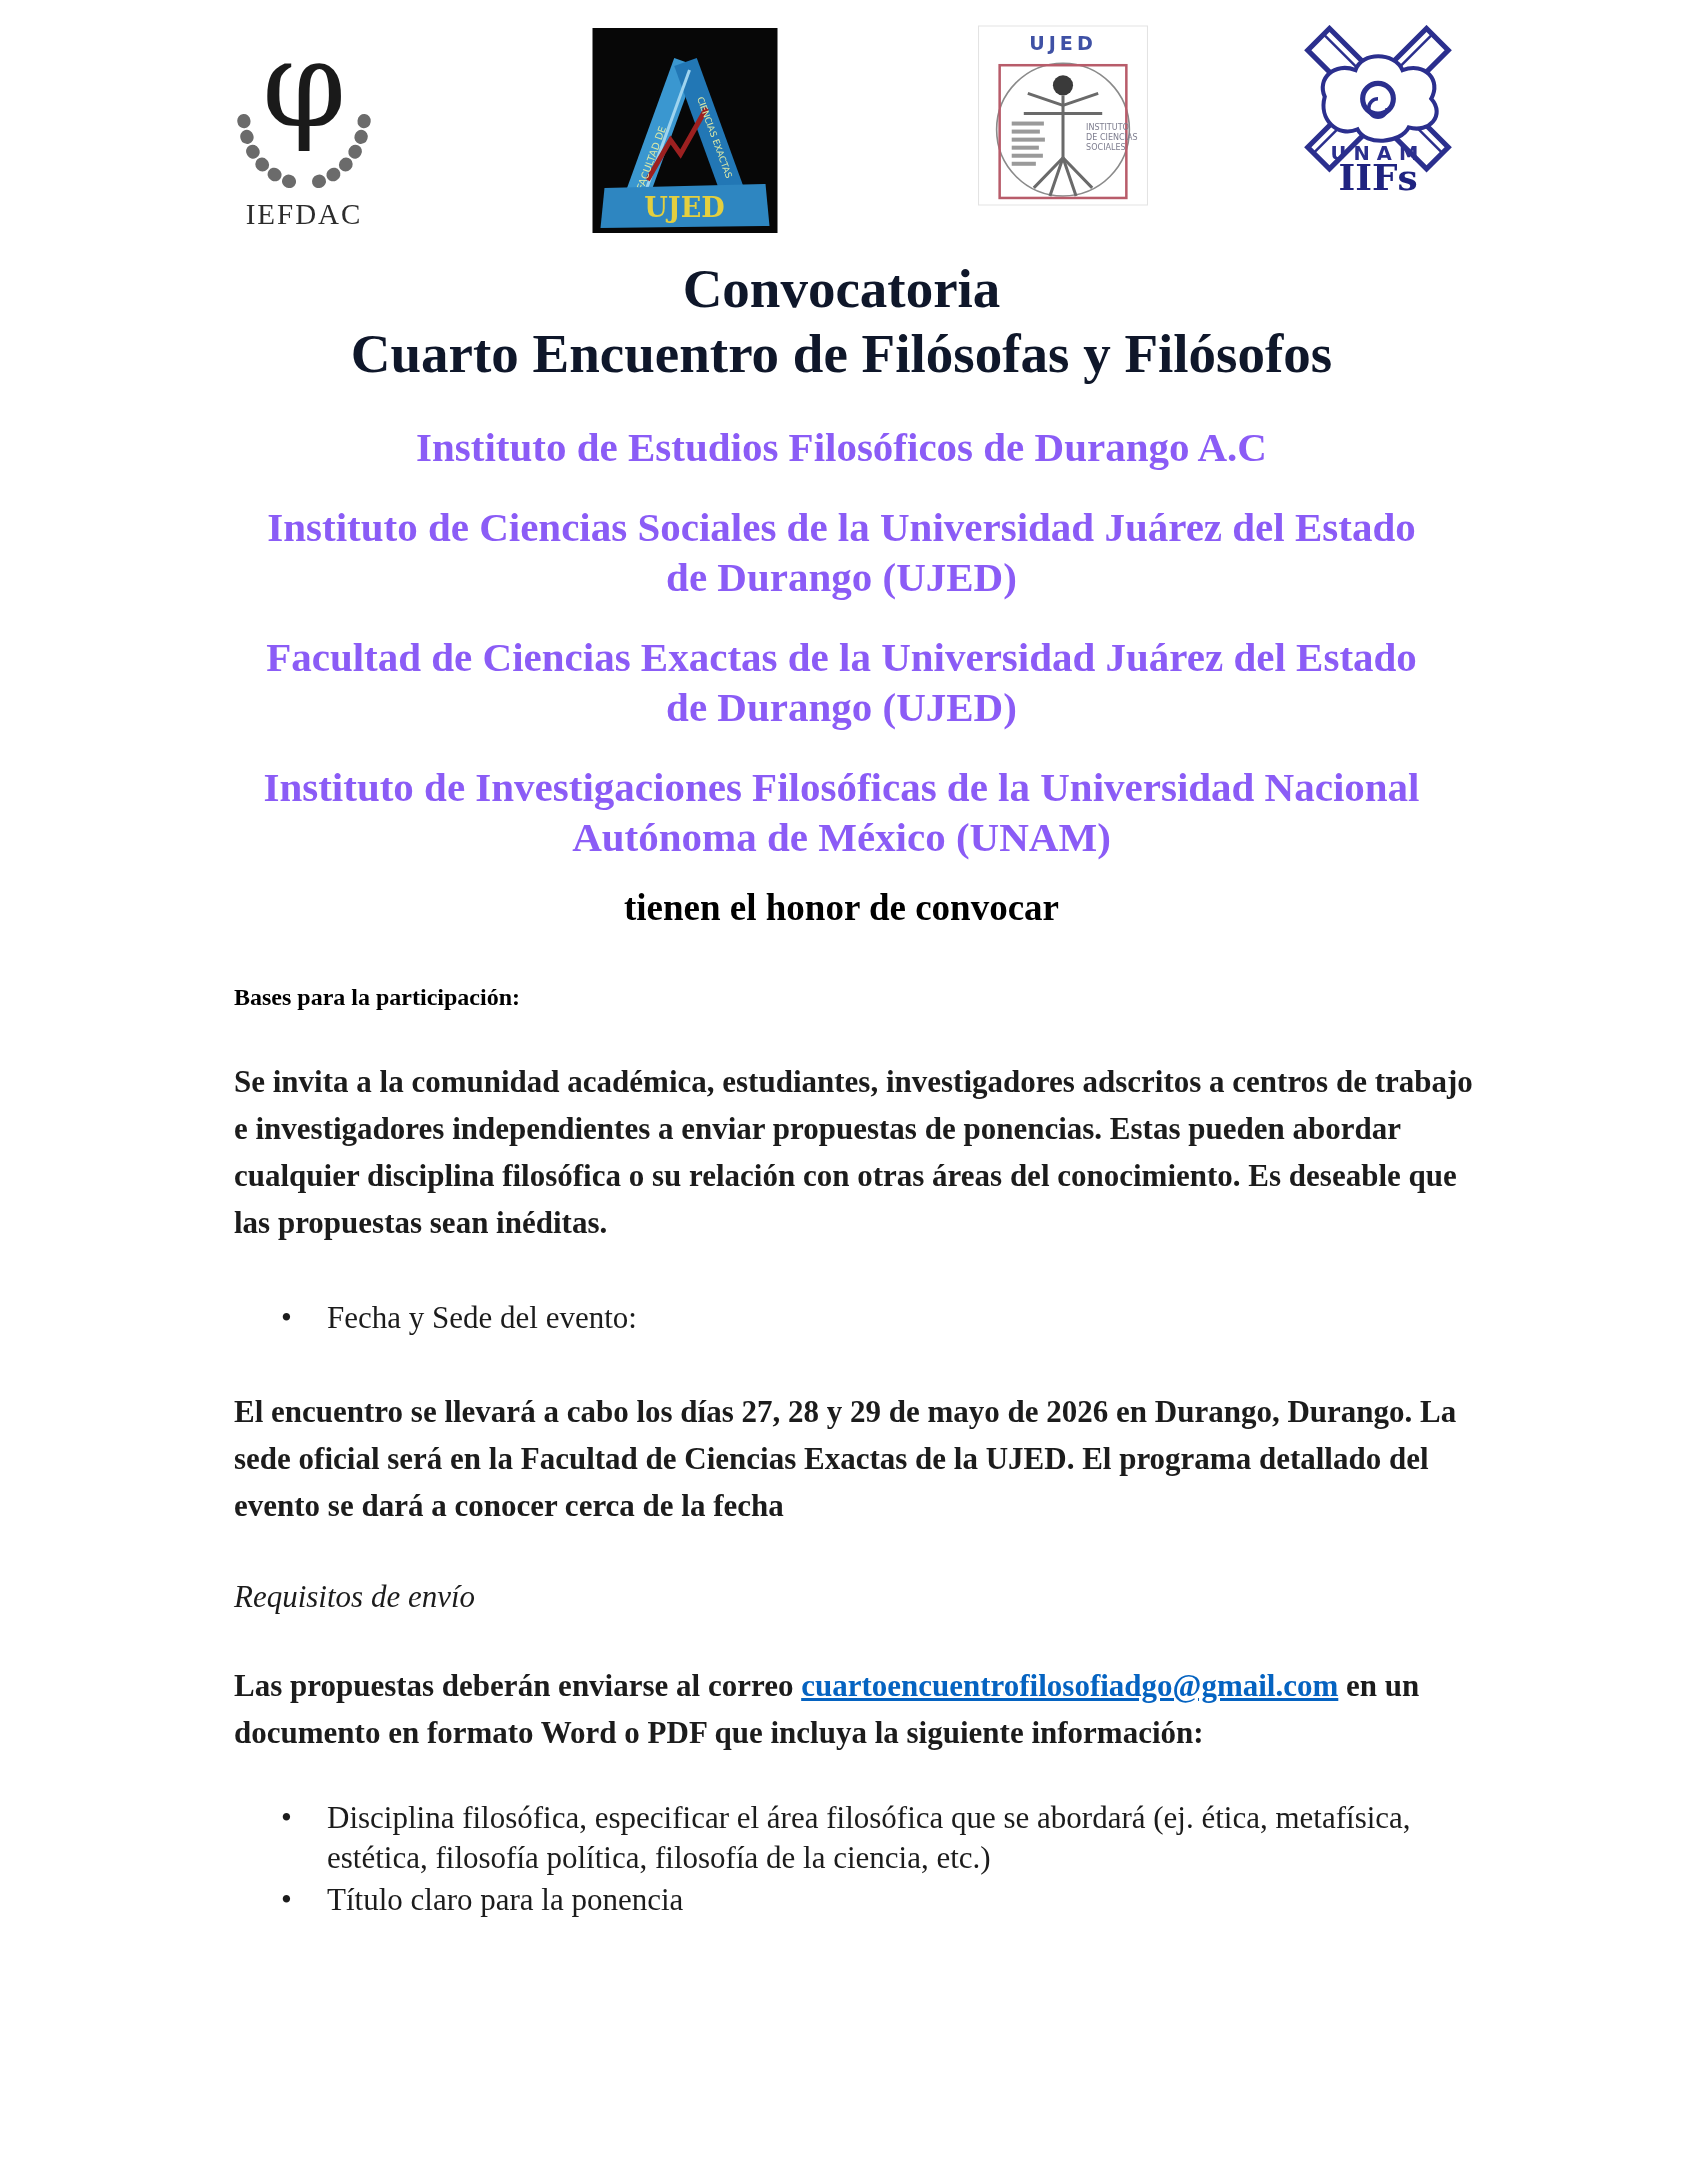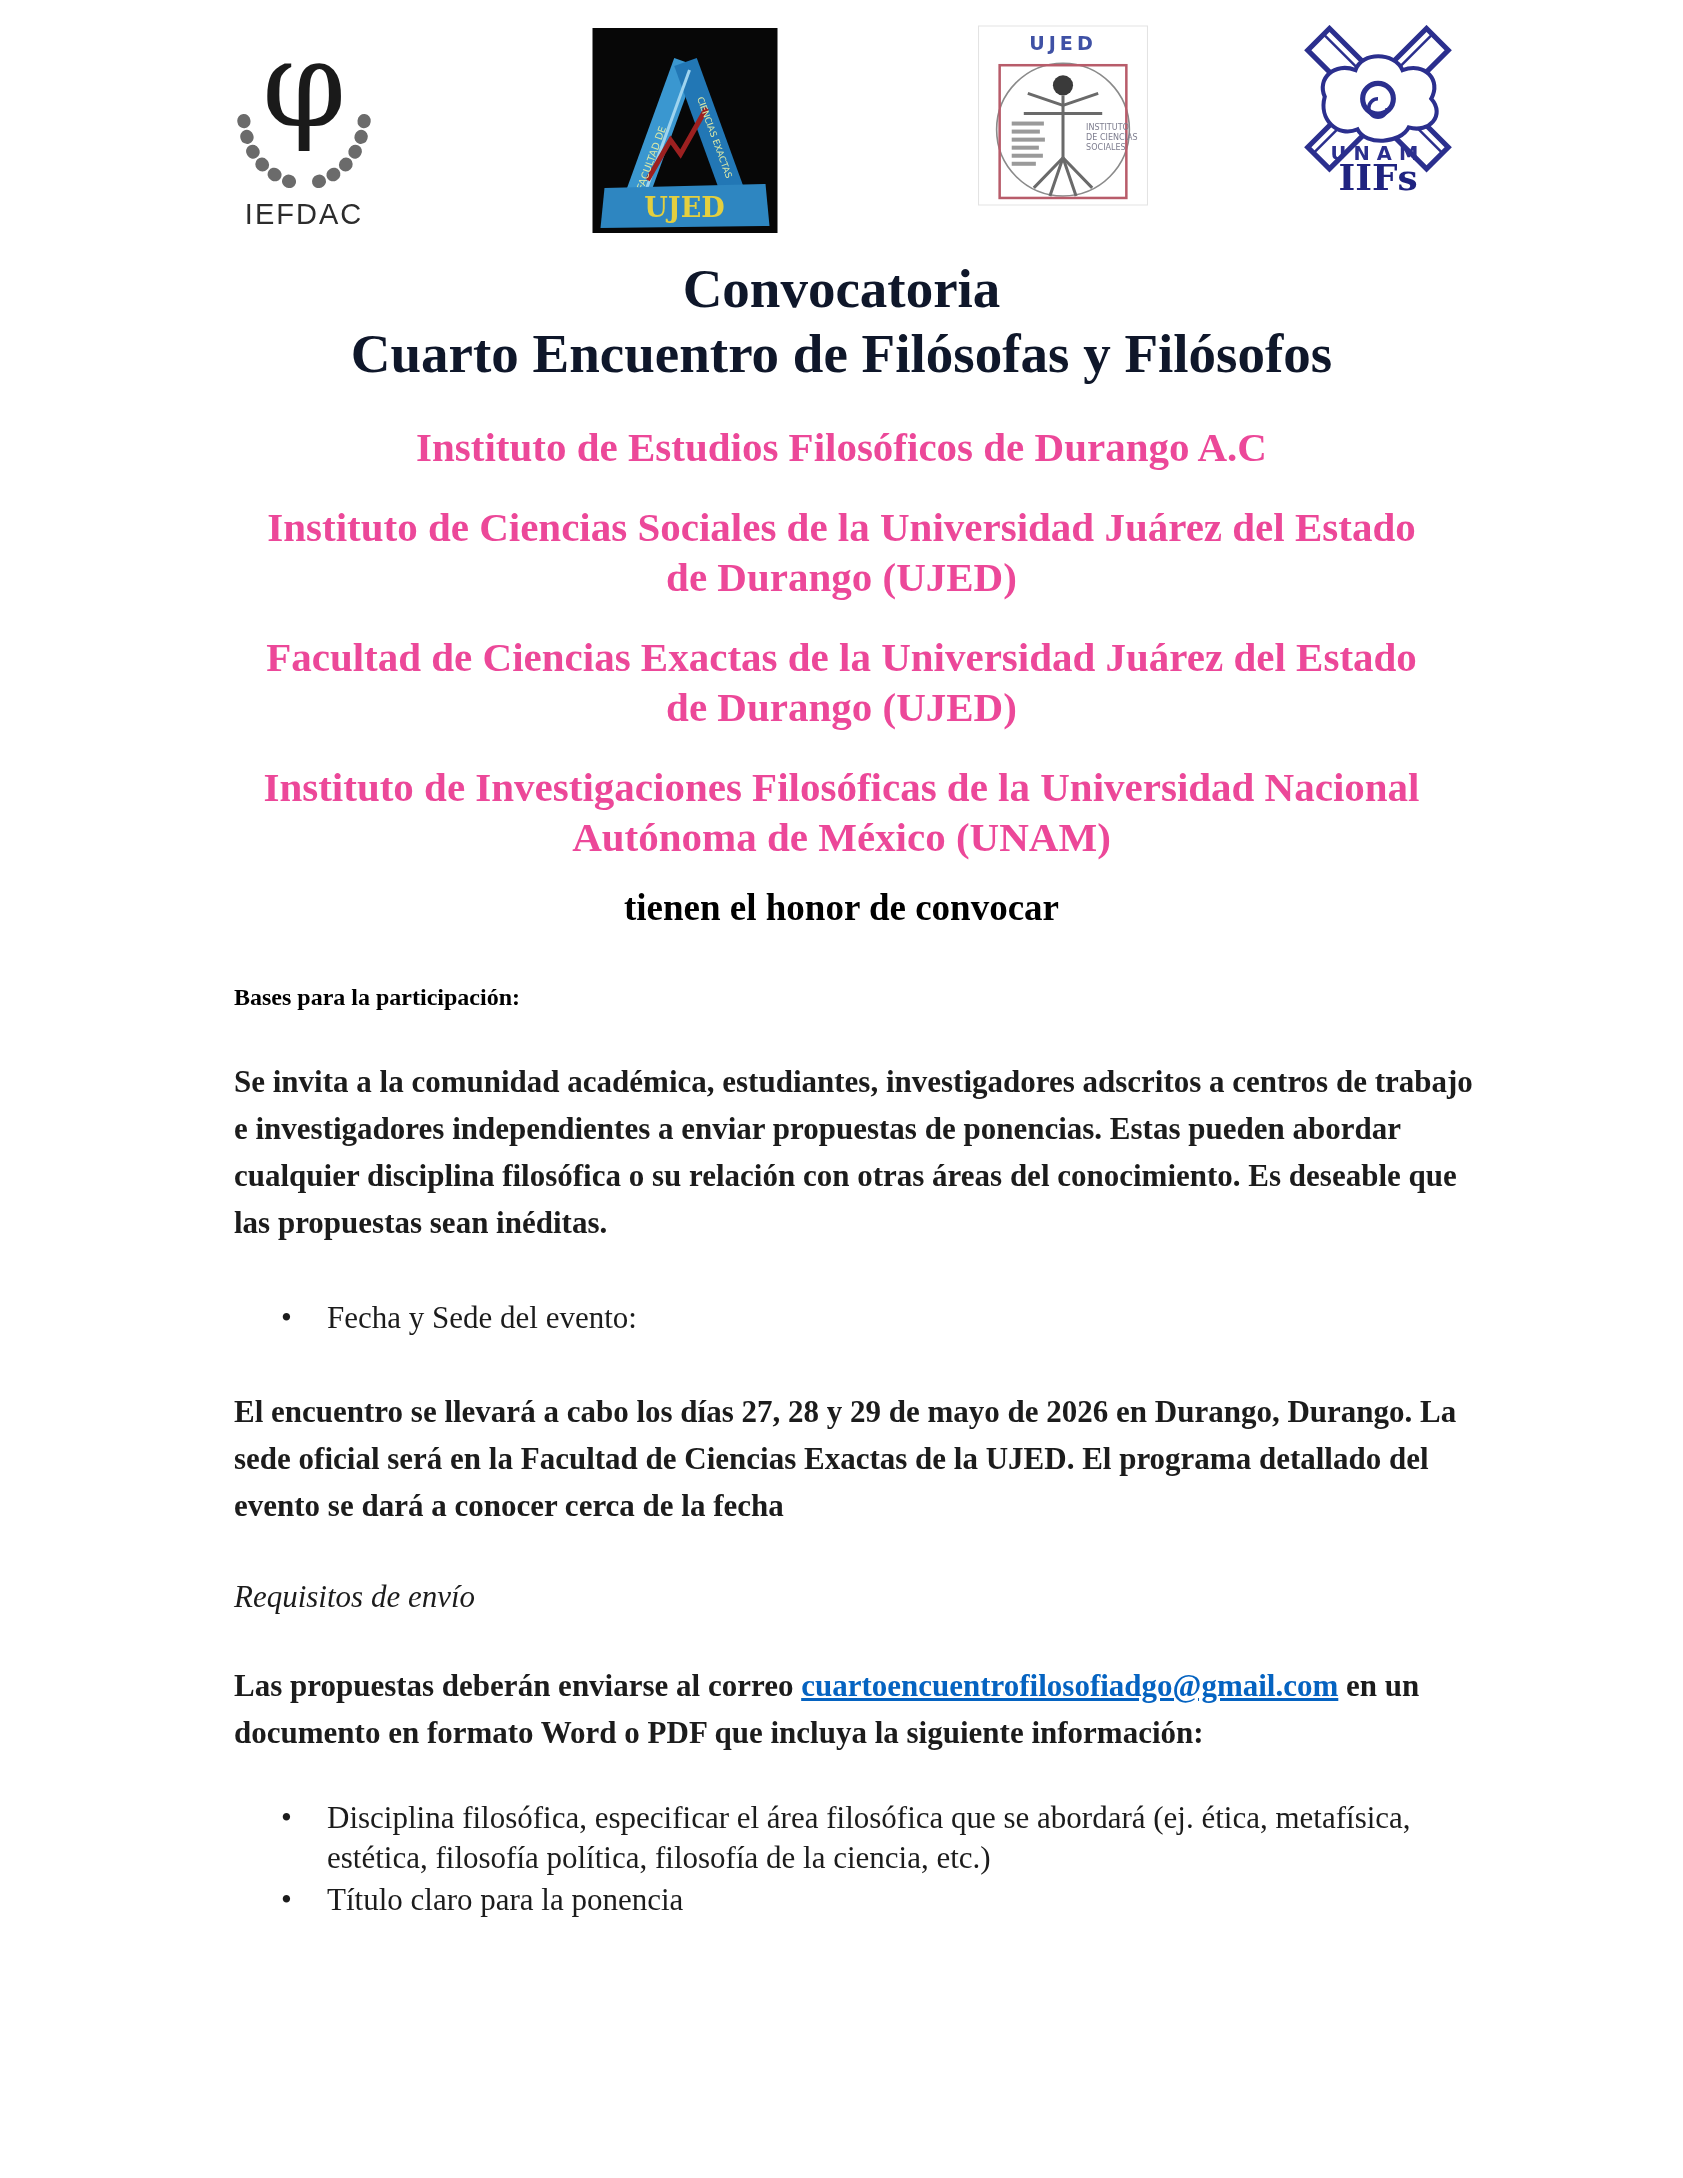--- a/index.html
+++ b/index.html
@@ -12,30 +12,30 @@
     color:#1c1c1c;
   }
   
   .logo-row { position:relative; height:248px; }
   .logo { position:absolute; text-align:center; }
   .logo-iefdac { left:210px; top:30px; width:188px; }
   .logo-fce    { left:592px; top:28px; width:186px; }
   .logo-ics    { left:975px; top:25px; width:176px; }
   .logo-unam   { left:1265px; top:25px; width:226px; }
   .iefdac-caption {
-    font-family:Liberation Sans, sans-serif;
+    font-family:Liberation Serif, serif;
     font-size:29px; letter-spacing:2px; color:#2c2c2c; margin-top:-6px;
   }
   
   .title-block {
     text-align:center; font-weight:bold; color:#0f172a;
     font-size:55px; line-height:65px; margin:8px auto 0 auto; max-width:1287px;
   }
   .org {
-    text-align:center; font-weight:bold; color:#ec4899;
+    text-align:center; font-weight:bold; color:#8b5cf6;
     font-size:41px; line-height:50px; max-width:1168px;
     margin:30px auto 0 auto;
   }
   .org-first { margin-top:36px; }
   .honor {
     text-align:center; font-weight:bold; color:#000;
     font-size:37px; margin-top:24px;
   }
   
   .content { padding-left:234px; width:1255px; }

